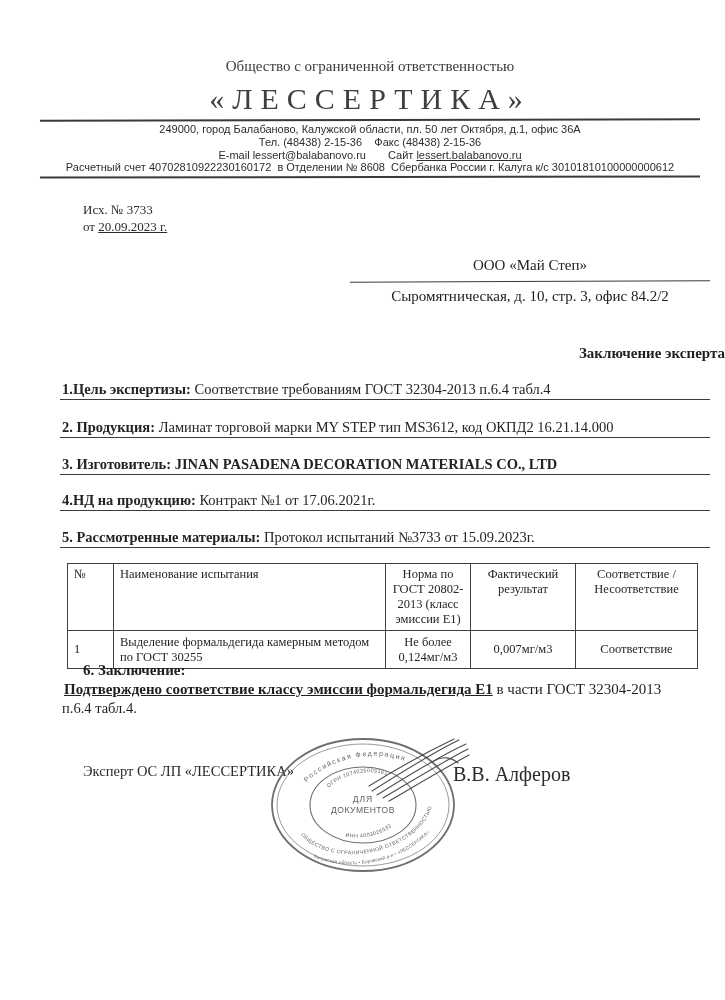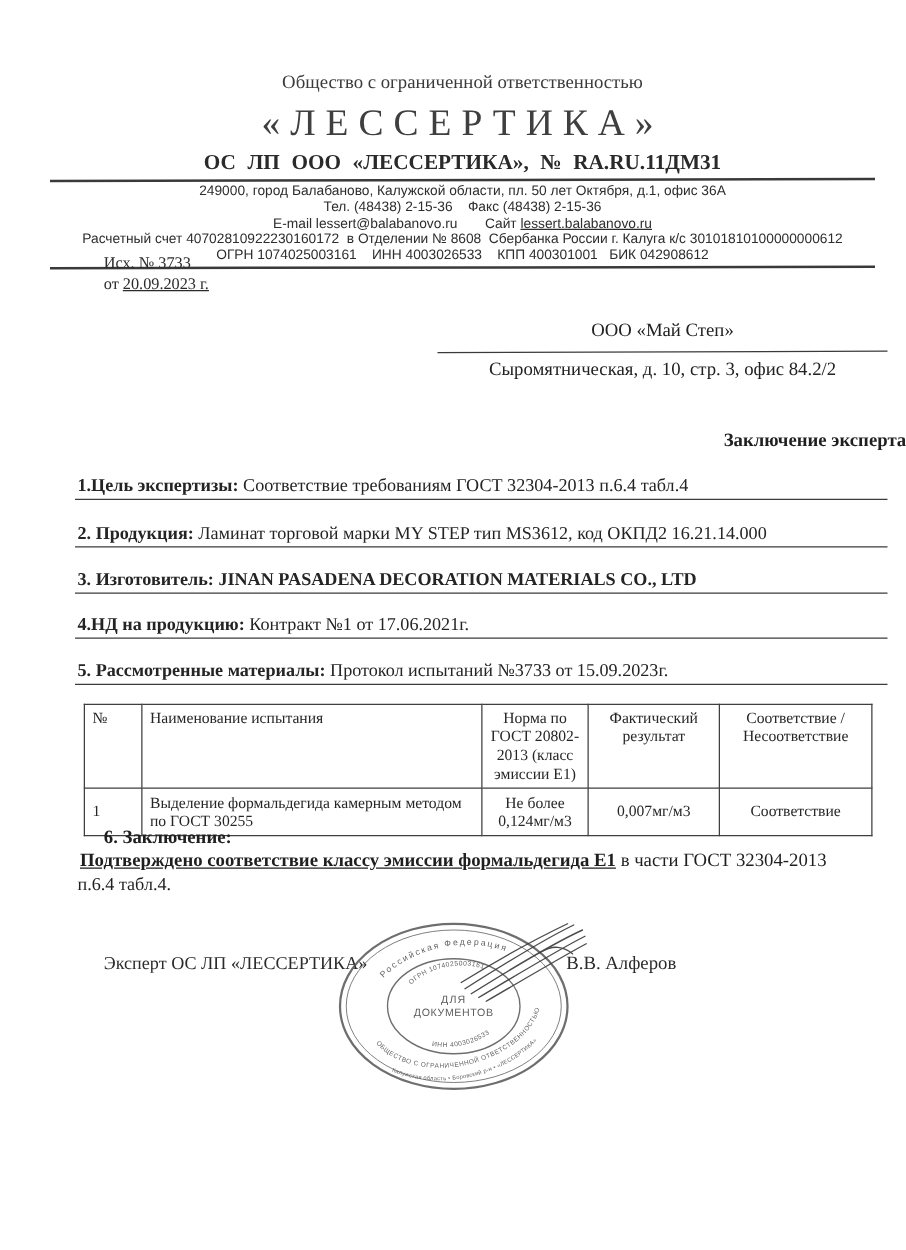--- a/index.html
+++ b/index.html
@@ -38,38 +38,36 @@
   table.results td,table.results th{border:1.2px solid #3f3f3f;font-weight:normal;padding:3px 6px;}
   table.results thead td{vertical-align:top;height:56px;}
   table.results tbody td{height:31px;vertical-align:middle;}
   .ta-c{text-align:center;} .ta-l{text-align:left;}
   
   .concl-label{left:83px;top:662px;font-size:15px;font-weight:bold;}
   .concl-line1{left:64px;top:681px;font-size:15px;}
   .concl-line2{left:62px;top:700px;font-size:14.5px;}
   
   .sig-left{left:83px;top:763px;font-size:14.5px;color:#2b2b2b;}
-  .sig-right{left:453px;top:763px;font-size:15px;color:#2b2b2b;}
+  .sig-right{left:453px;top:763px;font-size:20px;color:#2b2b2b;}
   .stamp-svg{left:256px;top:731px;}
   .stamp-text{font-family:"Liberation Sans", sans-serif;fill:#4d4d4d;}
 </style>
 </head>
 <body>
 
 <div class="abs letterhead">
   <div class="org-type">Общество с ограниченной ответственностью</div>
   <div class="org-name">«ЛЕССЕРТИКА»</div>
-  <div class="cert-line">ОС ЛП  ООО  «ЛЕССЕРТИКА», № RA.RU.11ДМ31</div>
   <div class="rule lh-rule1"></div>
   <div class="contacts">
     <div>249000, город Балабаново, Калужской области, пл. 50 лет Октября, д.1, офис 36А</div>
     <div>Тел. (48438) 2-15-36    Факс (48438) 2-15-36</div>
     <div><span>E-mail</span> <span>lessert@balabanovo.ru</span><span class="gap-left">Сайт</span> <span class="u">lessert.balabanovo.ru</span></div>
     <div>Расчетный счет 40702810922230160172  в Отделении № 8608  Сбербанка России г. Калуга к/с 30101810100000000612</div>
-    <div>ОГРН 1074025003161    ИНН 4003026533    КПП 400301001   БИК 042908612</div>
   </div>
   <div class="rule lh-rule2"></div>
 </div>
 
 <div class="abs ref">
   <div>Исх. № 3733</div>
   <div><span>от </span><span class="u">20.09.2023 г.</span></div>
 </div>
 
 <div class="abs recipient">

